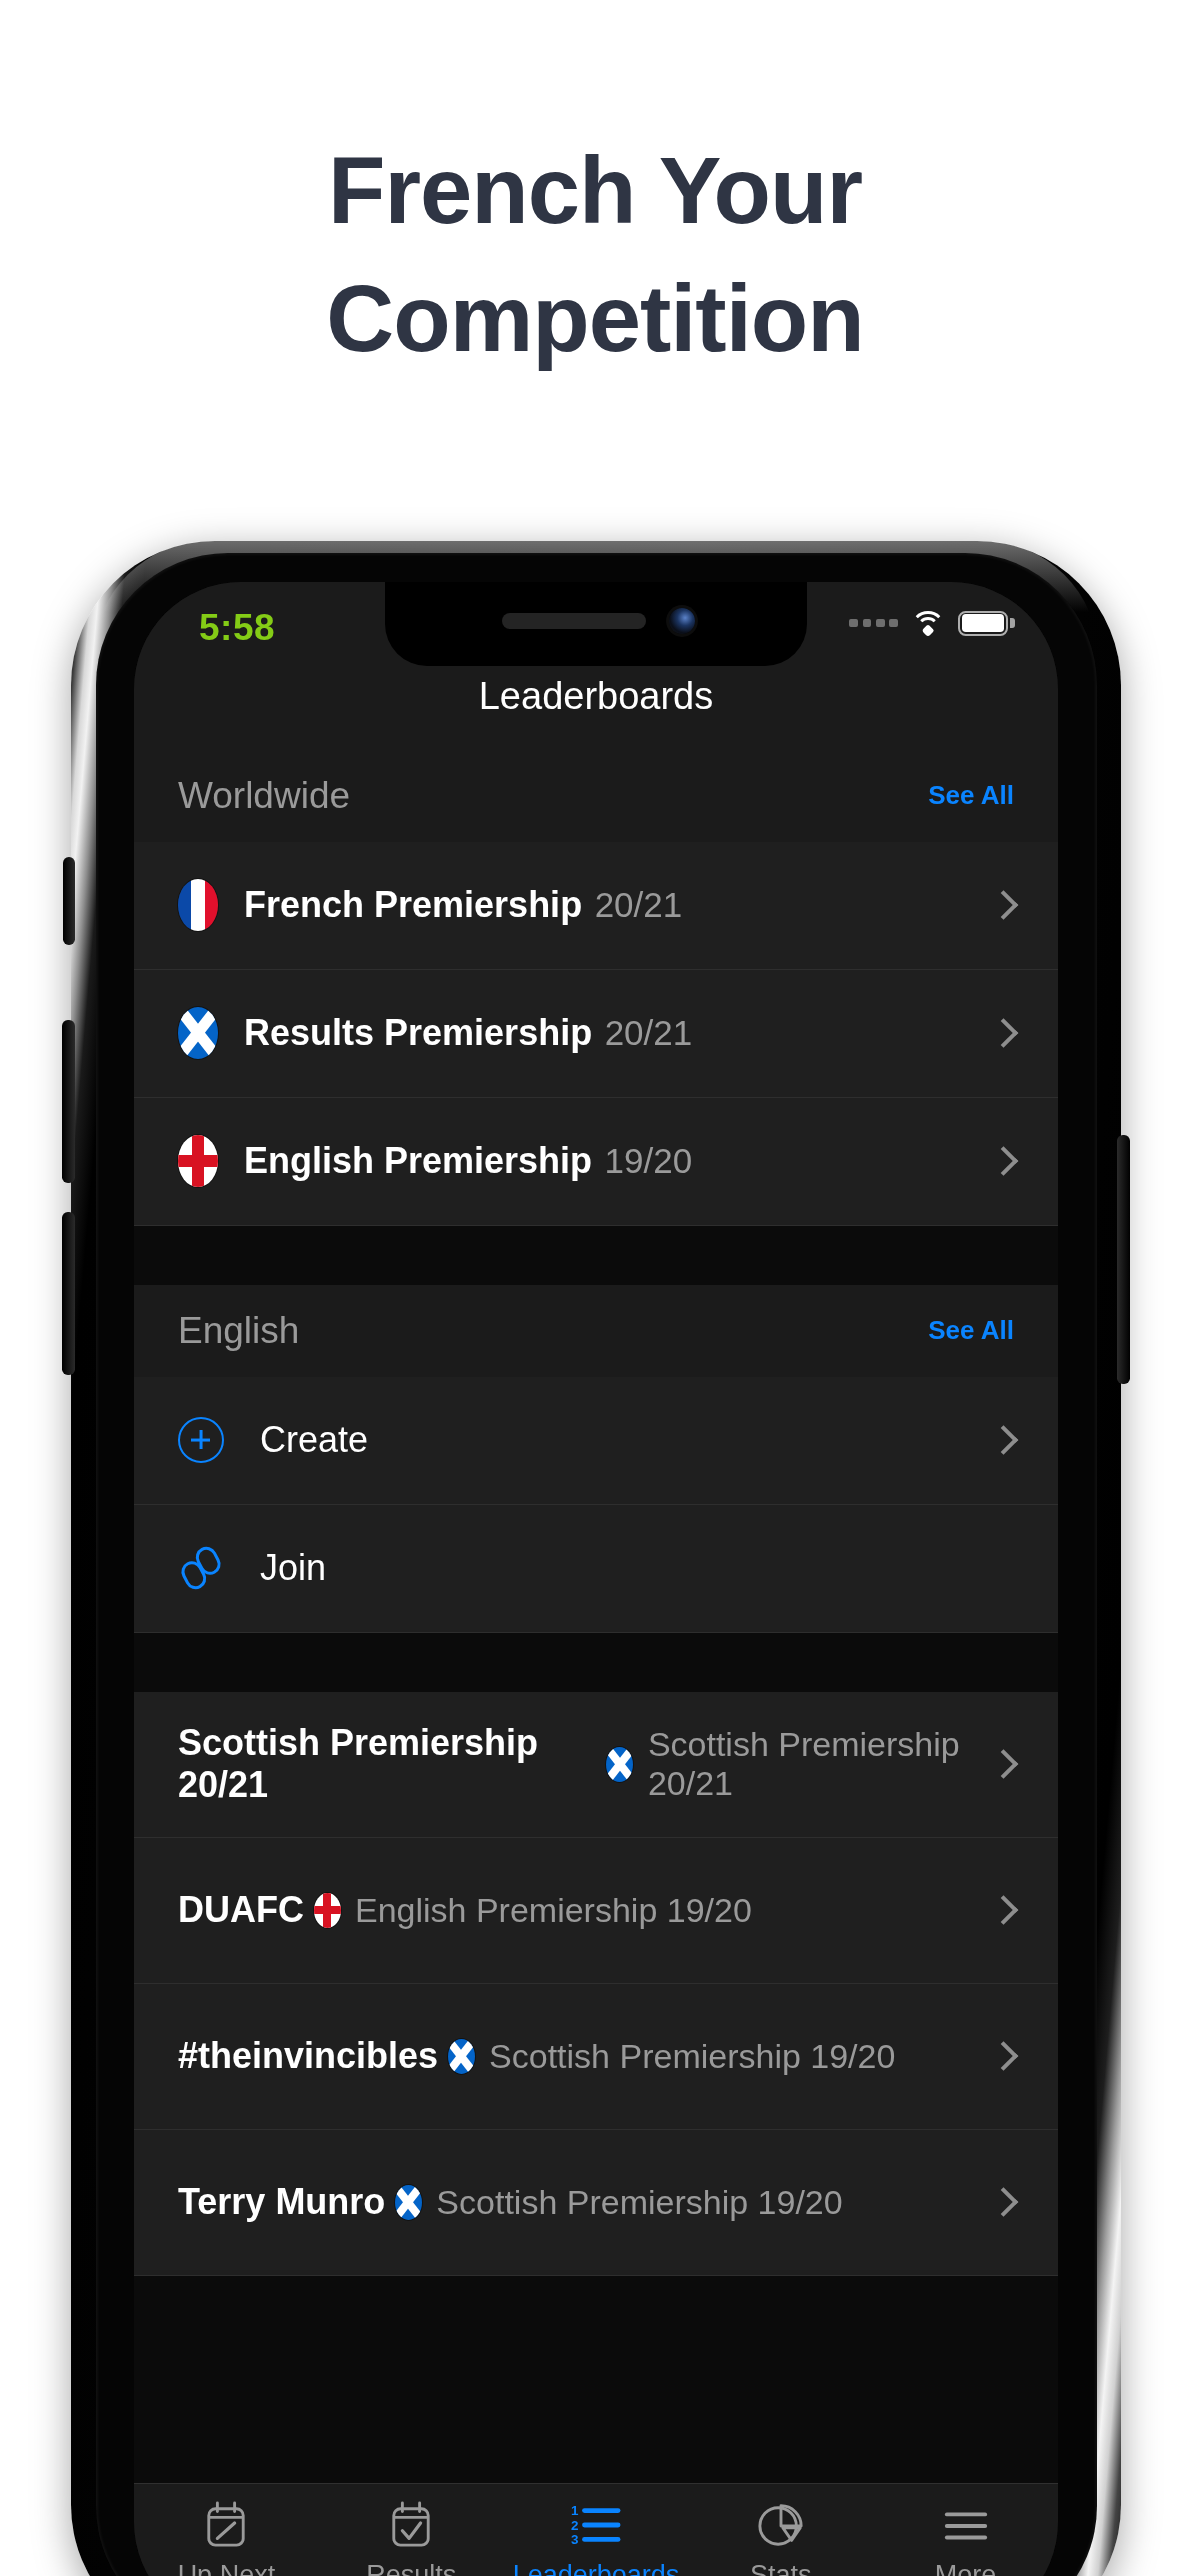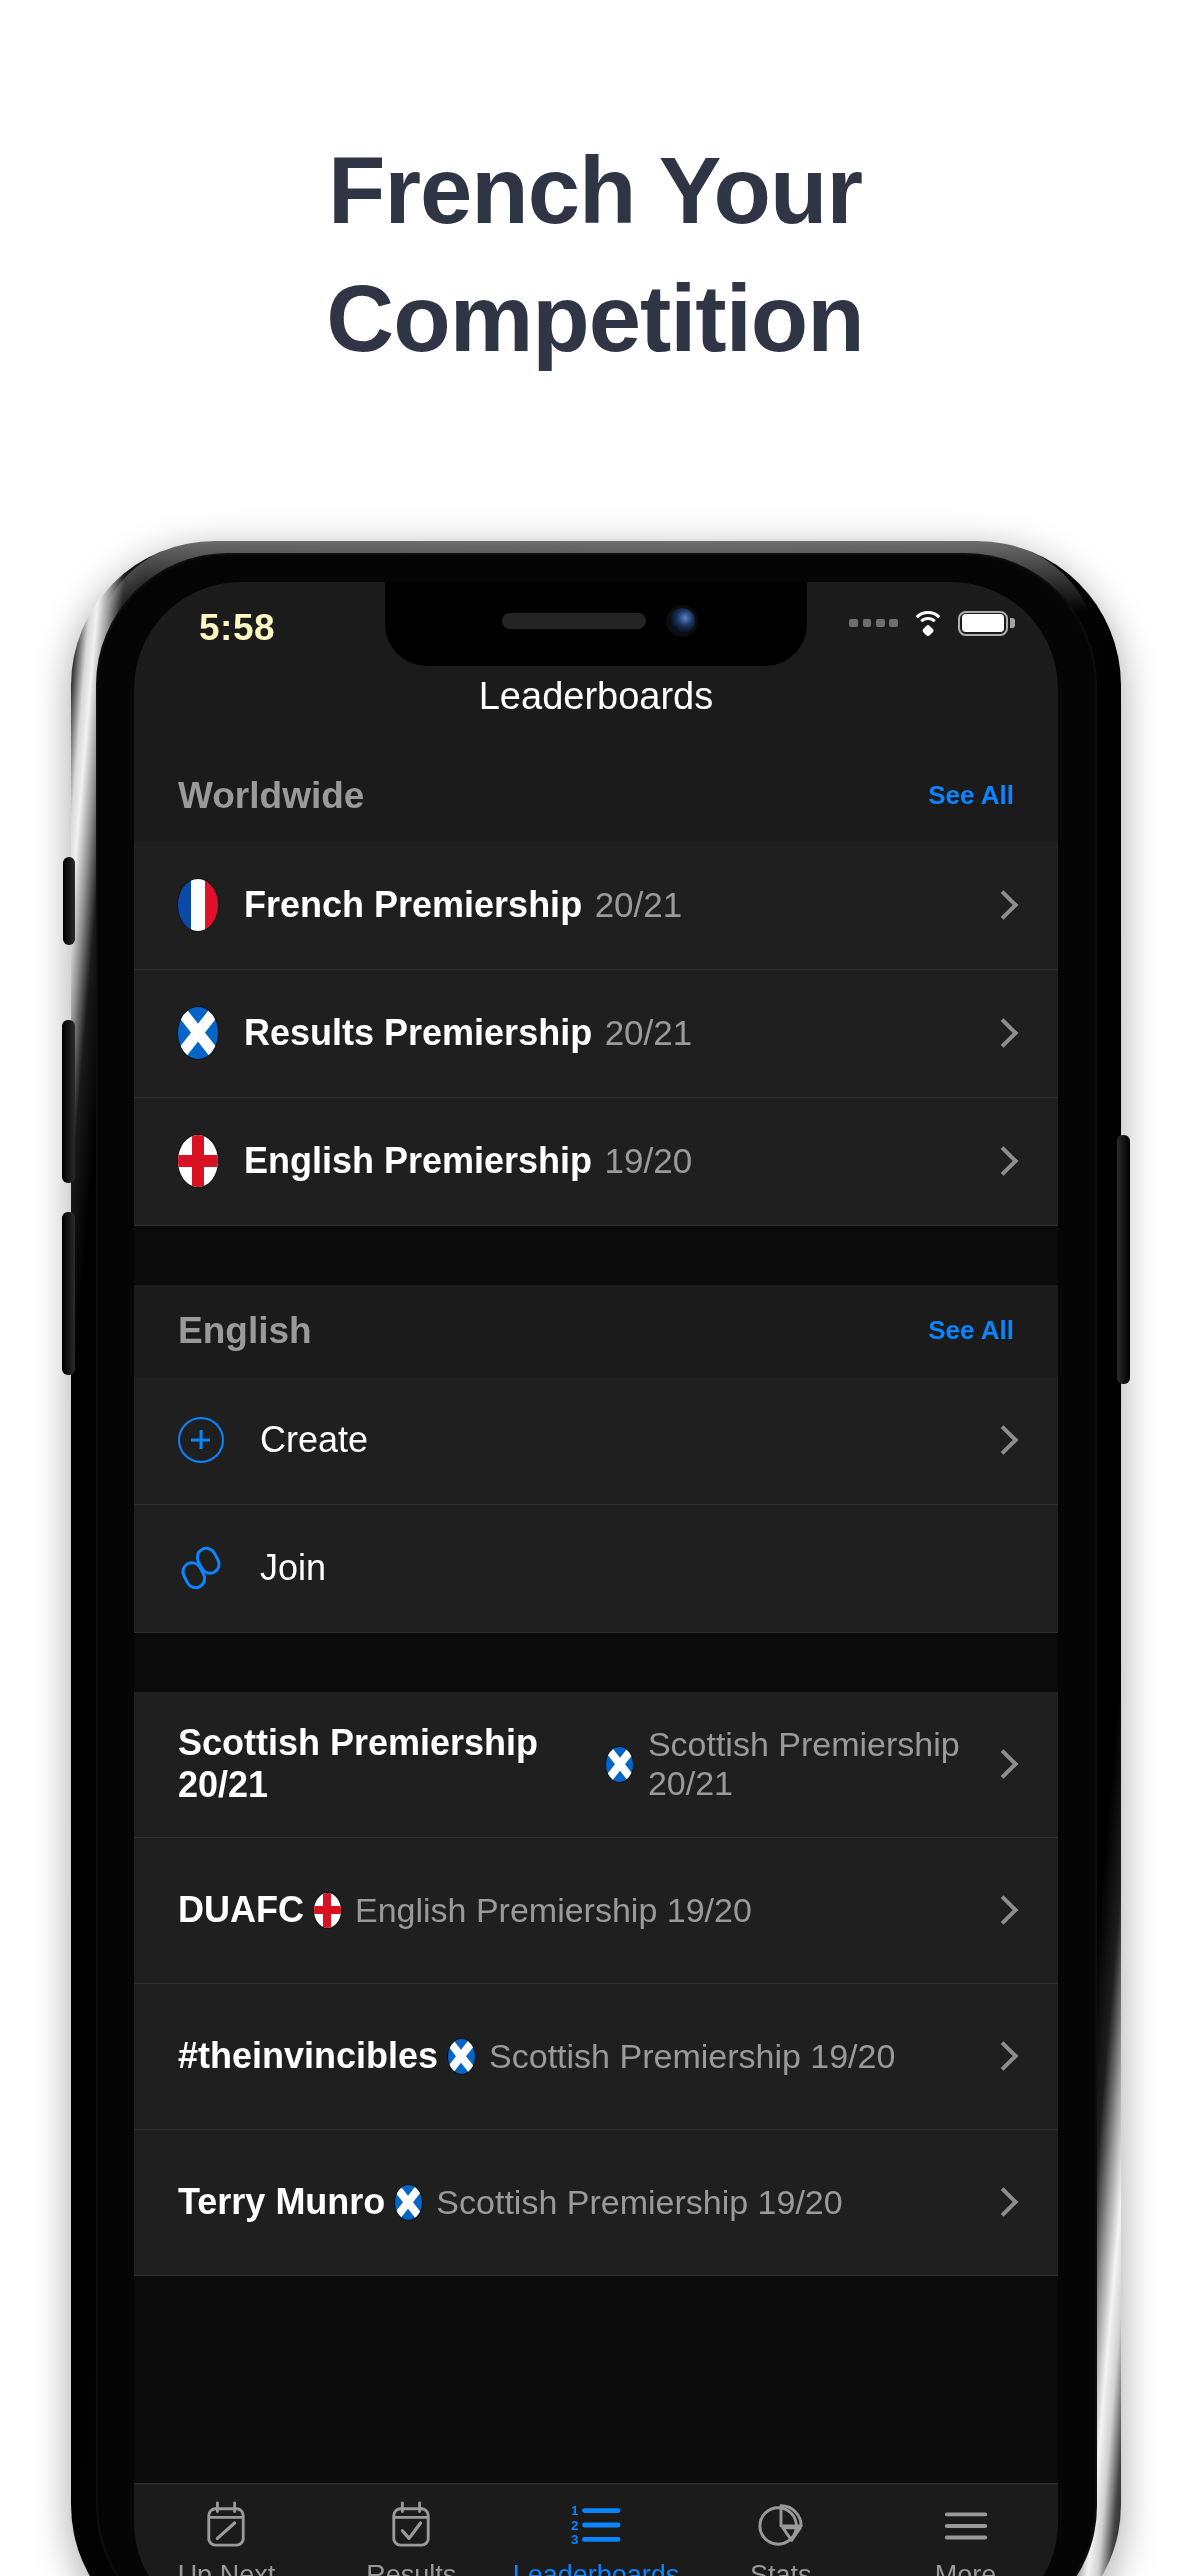--- a/index.html
+++ b/index.html
@@ -131,21 +131,21 @@
     position:absolute; inset:0;
     background:#0b0b0b;
     display:flex; flex-direction:column;
   }
 
   
   .statusbar{
     position:relative;
     height:86px; flex:0 0 86px;
     background:#1b1b1b;
-    color:#fef9c3;
+    color:#84cc16;
   }
   .sb-time{
     position:absolute; left:65px; top:25px;
     font-size:37px; font-weight:600; letter-spacing:0.5px;
   }
   .sb-right{
     position:absolute; right:50px; top:29px;
     display:flex; align-items:center; gap:12.5px;
   }
   .sig-dots{ display:flex; align-items:flex-end; gap:4.8px; }
@@ -193,21 +193,21 @@
   .content{ flex:1 1 auto; background:#0b0b0b; overflow:hidden; }
 
   
   .section-header{
     height:92px;
     background:#1b1b1b;
     display:flex; align-items:center; justify-content:space-between;
     padding:0 44px 0 44px;
   }
   .section-header .s-title{
-    font-size:37px; font-weight:bold; color:#9a9a9a;
+    font-size:37px; font-weight:normal; color:#9a9a9a;
   }
   .section-header .s-action{
     font-size:26px; font-weight:600; color:#0a84ff;
   }
 
   
   .row{
     position:relative;
     background:#1f1f1f;
     display:flex; align-items:center;

